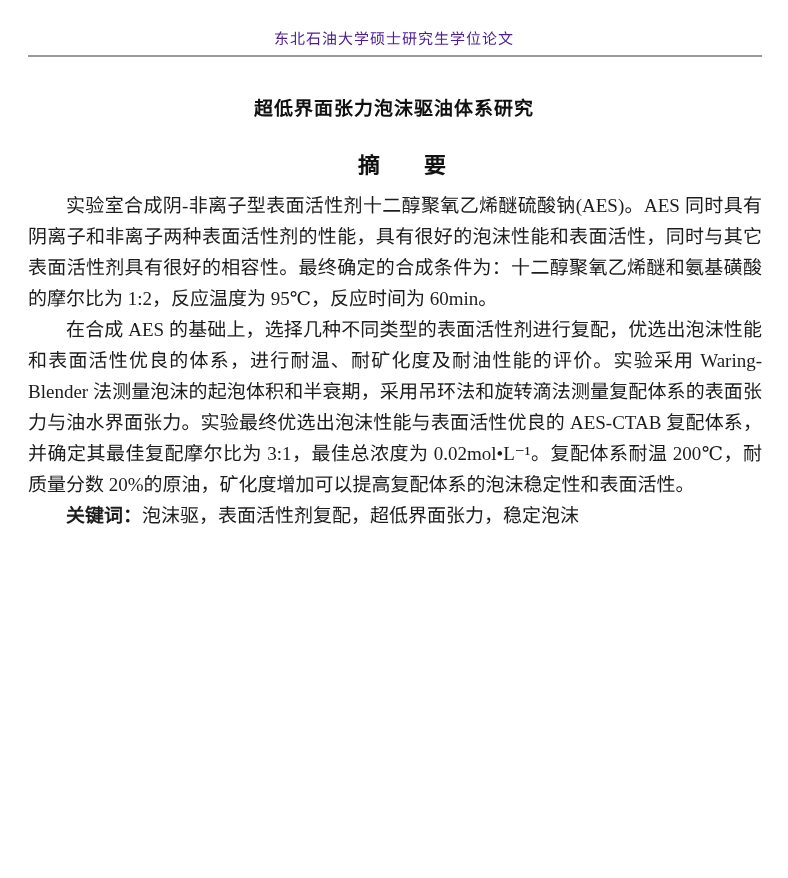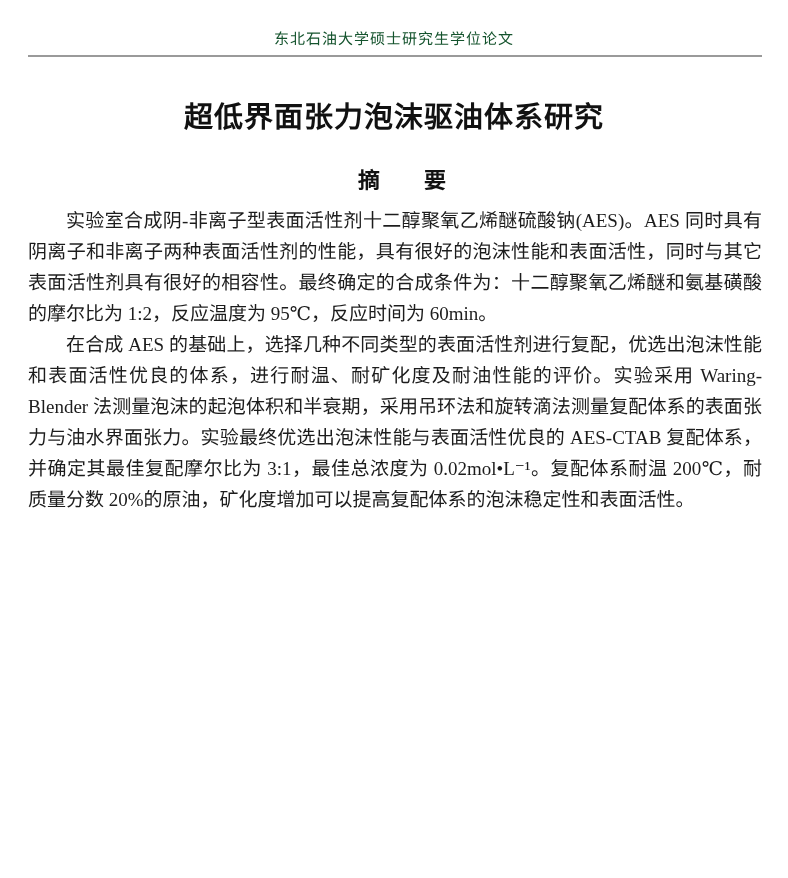--- a/index.html
+++ b/index.html
@@ -16,32 +16,32 @@
     color: #1c1c1c;
     font-family: "Liberation Serif", "DejaVu Serif", serif;
     overflow: hidden;
     box-sizing: border-box;
   }
   .running-header {
     padding-top: 27px;
     text-align: center;
     font-size: 15px;
     letter-spacing: 1px;
-    color: #14532d;
+    color: #4c1d95;
   }
   .header-rule {
     height: 0;
     border: 0;
     border-top: 2px solid #9a9a9a;
     margin: 7px 26px 0 28px;
   }
   .thesis-title {
     margin: 36px 0 0 0;
     text-align: center;
-    font-size: 29px;
+    font-size: 19px;
     font-weight: bold;
     font-family: "Liberation Sans", "DejaVu Sans", sans-serif;
     letter-spacing: 1px;
     color: #111111;
   }
   .abstract-heading {
     margin: 27px 0 0 16px;
     text-align: center;
     font-size: 22px;
     font-weight: bold;
@@ -78,15 +78,18 @@
 
   <hr class="header-rule">
 
   <h1 class="thesis-title">超低界面张力泡沫驱油体系研究</h1>
 
   <h2 class="abstract-heading">摘　　要</h2>
 
   <div class="abstract-body">
     <p>实验室合成阴-非离子型表面活性剂十二醇聚氧乙烯醚硫酸钠(AES)。AES 同时具有阴离子和非离子两种表面活性剂的性能，具有很好的泡沫性能和表面活性，同时与其它表面活性剂具有很好的相容性。最终确定的合成条件为：十二醇聚氧乙烯醚和氨基磺酸的摩尔比为 1:2，反应温度为 95℃，反应时间为 60min。</p>
     <p>在合成 AES 的基础上，选择几种不同类型的表面活性剂进行复配，优选出泡沫性能和表面活性优良的体系，进行耐温、耐矿化度及耐油性能的评价。实验采用 Waring-Blender 法测量泡沫的起泡体积和半衰期，采用吊环法和旋转滴法测量复配体系的表面张力与油水界面张力。实验最终优选出泡沫性能与表面活性优良的 AES-CTAB 复配体系，并确定其最佳复配摩尔比为 3:1，最佳总浓度为 0.02mol•L⁻¹。复配体系耐温 200℃，耐质量分数 20%的原油，矿化度增加可以提高复配体系的泡沫稳定性和表面活性。</p>
+    <p class="keywords-line">
+      <span class="keywords-label">关键词：</span><span>泡沫驱，表面活性剂复配，超低界面张力，稳定泡沫</span>
+    </p>
   </div>
 
 </div>
 
 </body></html>

